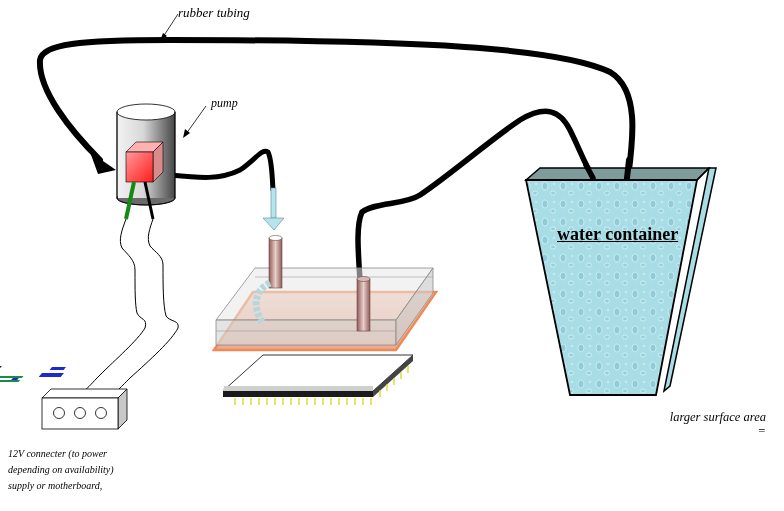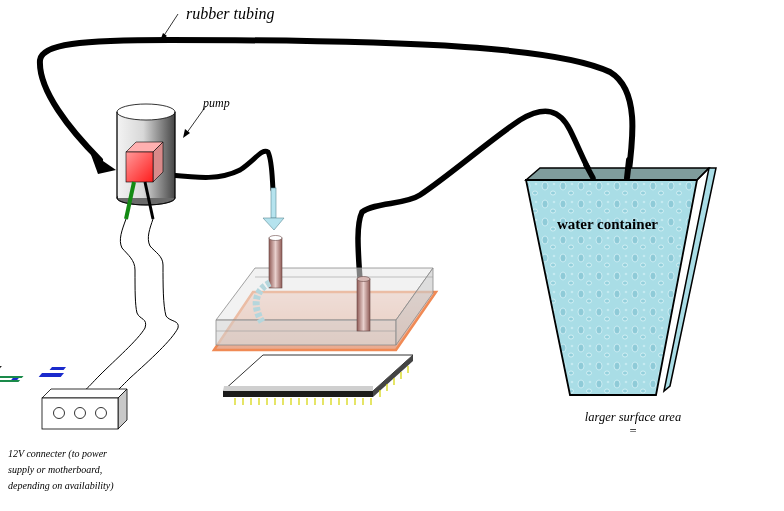--- a/index.html
+++ b/index.html
@@ -1,23 +1,23 @@
 <!DOCTYPE html>
 <html><head>
 <meta charset="utf-8">
 <style>
   html, body { margin:0; padding:0; background:#ffffff; }
   body { width:784px; height:511px; position:relative; overflow:hidden; font-family:"Liberation Serif", serif; }
   #diagram { position:absolute; left:0; top:0; width:784px; height:511px; }
   .label { position:absolute; font-style:italic; color:#000; font-family:"Liberation Serif", serif; white-space:nowrap; }
-  #lbl-tubing { left:186px; top:5px; font-size:16px; }
-  #lbl-pump { left:203px; top:96px; font-size:12px; }
+  #lbl-tubing { left:178px; top:5px; font-size:13px; }
+  #lbl-pump { left:211px; top:96px; font-size:12px; }
   #lbl-connector { left:8px; top:446px; font-size:10px; line-height:16px; white-space:normal; width:190px; }
-  #lbl-surface { left:500px; top:410px; width:266px; text-align:center; font-size:12.5px; line-height:14px; white-space:normal; }
-  #lbl-container { left:557px; top:216px; font-size:15px; font-weight:bold; font-style:normal; }
+  #lbl-surface { left:500px; top:410px; width:266px; text-align:right; font-size:12.5px; line-height:14px; white-space:normal; }
+  #lbl-container { left:557px; top:224px; font-size:18px; font-weight:bold; font-style:normal;text-decoration:underline; }
 </style>
 </head>
 <body>
 
 <svg id="diagram" width="784" height="511" viewBox="0 0 784 511" xmlns="http://www.w3.org/2000/svg">
   <defs>
     <linearGradient id="pumpGrad" x1="0" x2="1" y1="0" y2="0">
       <stop offset="0" stop-color="#f2f2f2"></stop>
       <stop offset="0.45" stop-color="#d8d8d8"></stop>
       <stop offset="1" stop-color="#4a4a4a"></stop>
@@ -160,20 +160,20 @@
   <path d="M586,165 L593,178" stroke="#000" stroke-width="5.5" stroke-linecap="round"></path>
   <path d="M629,160 L627,178" stroke="#000" stroke-width="6" stroke-linecap="round"></path>
 </svg>
 
 <div class="label" id="lbl-tubing">rubber tubing</div>
 <div class="label" id="lbl-pump">pump</div>
 <div class="label" id="lbl-container">water container</div>
 
 <div class="label" id="lbl-connector">
   <div>12V connecter (to power</div>
+  <div>depending on availability)</div>
   <div>supply or motherboard,</div>
-  <div>depending on availability)</div>
 </div>
 
 <div class="label" id="lbl-surface">
   <div>larger surface area</div>
   <div>=</div>
 </div>
 
 </body></html>

